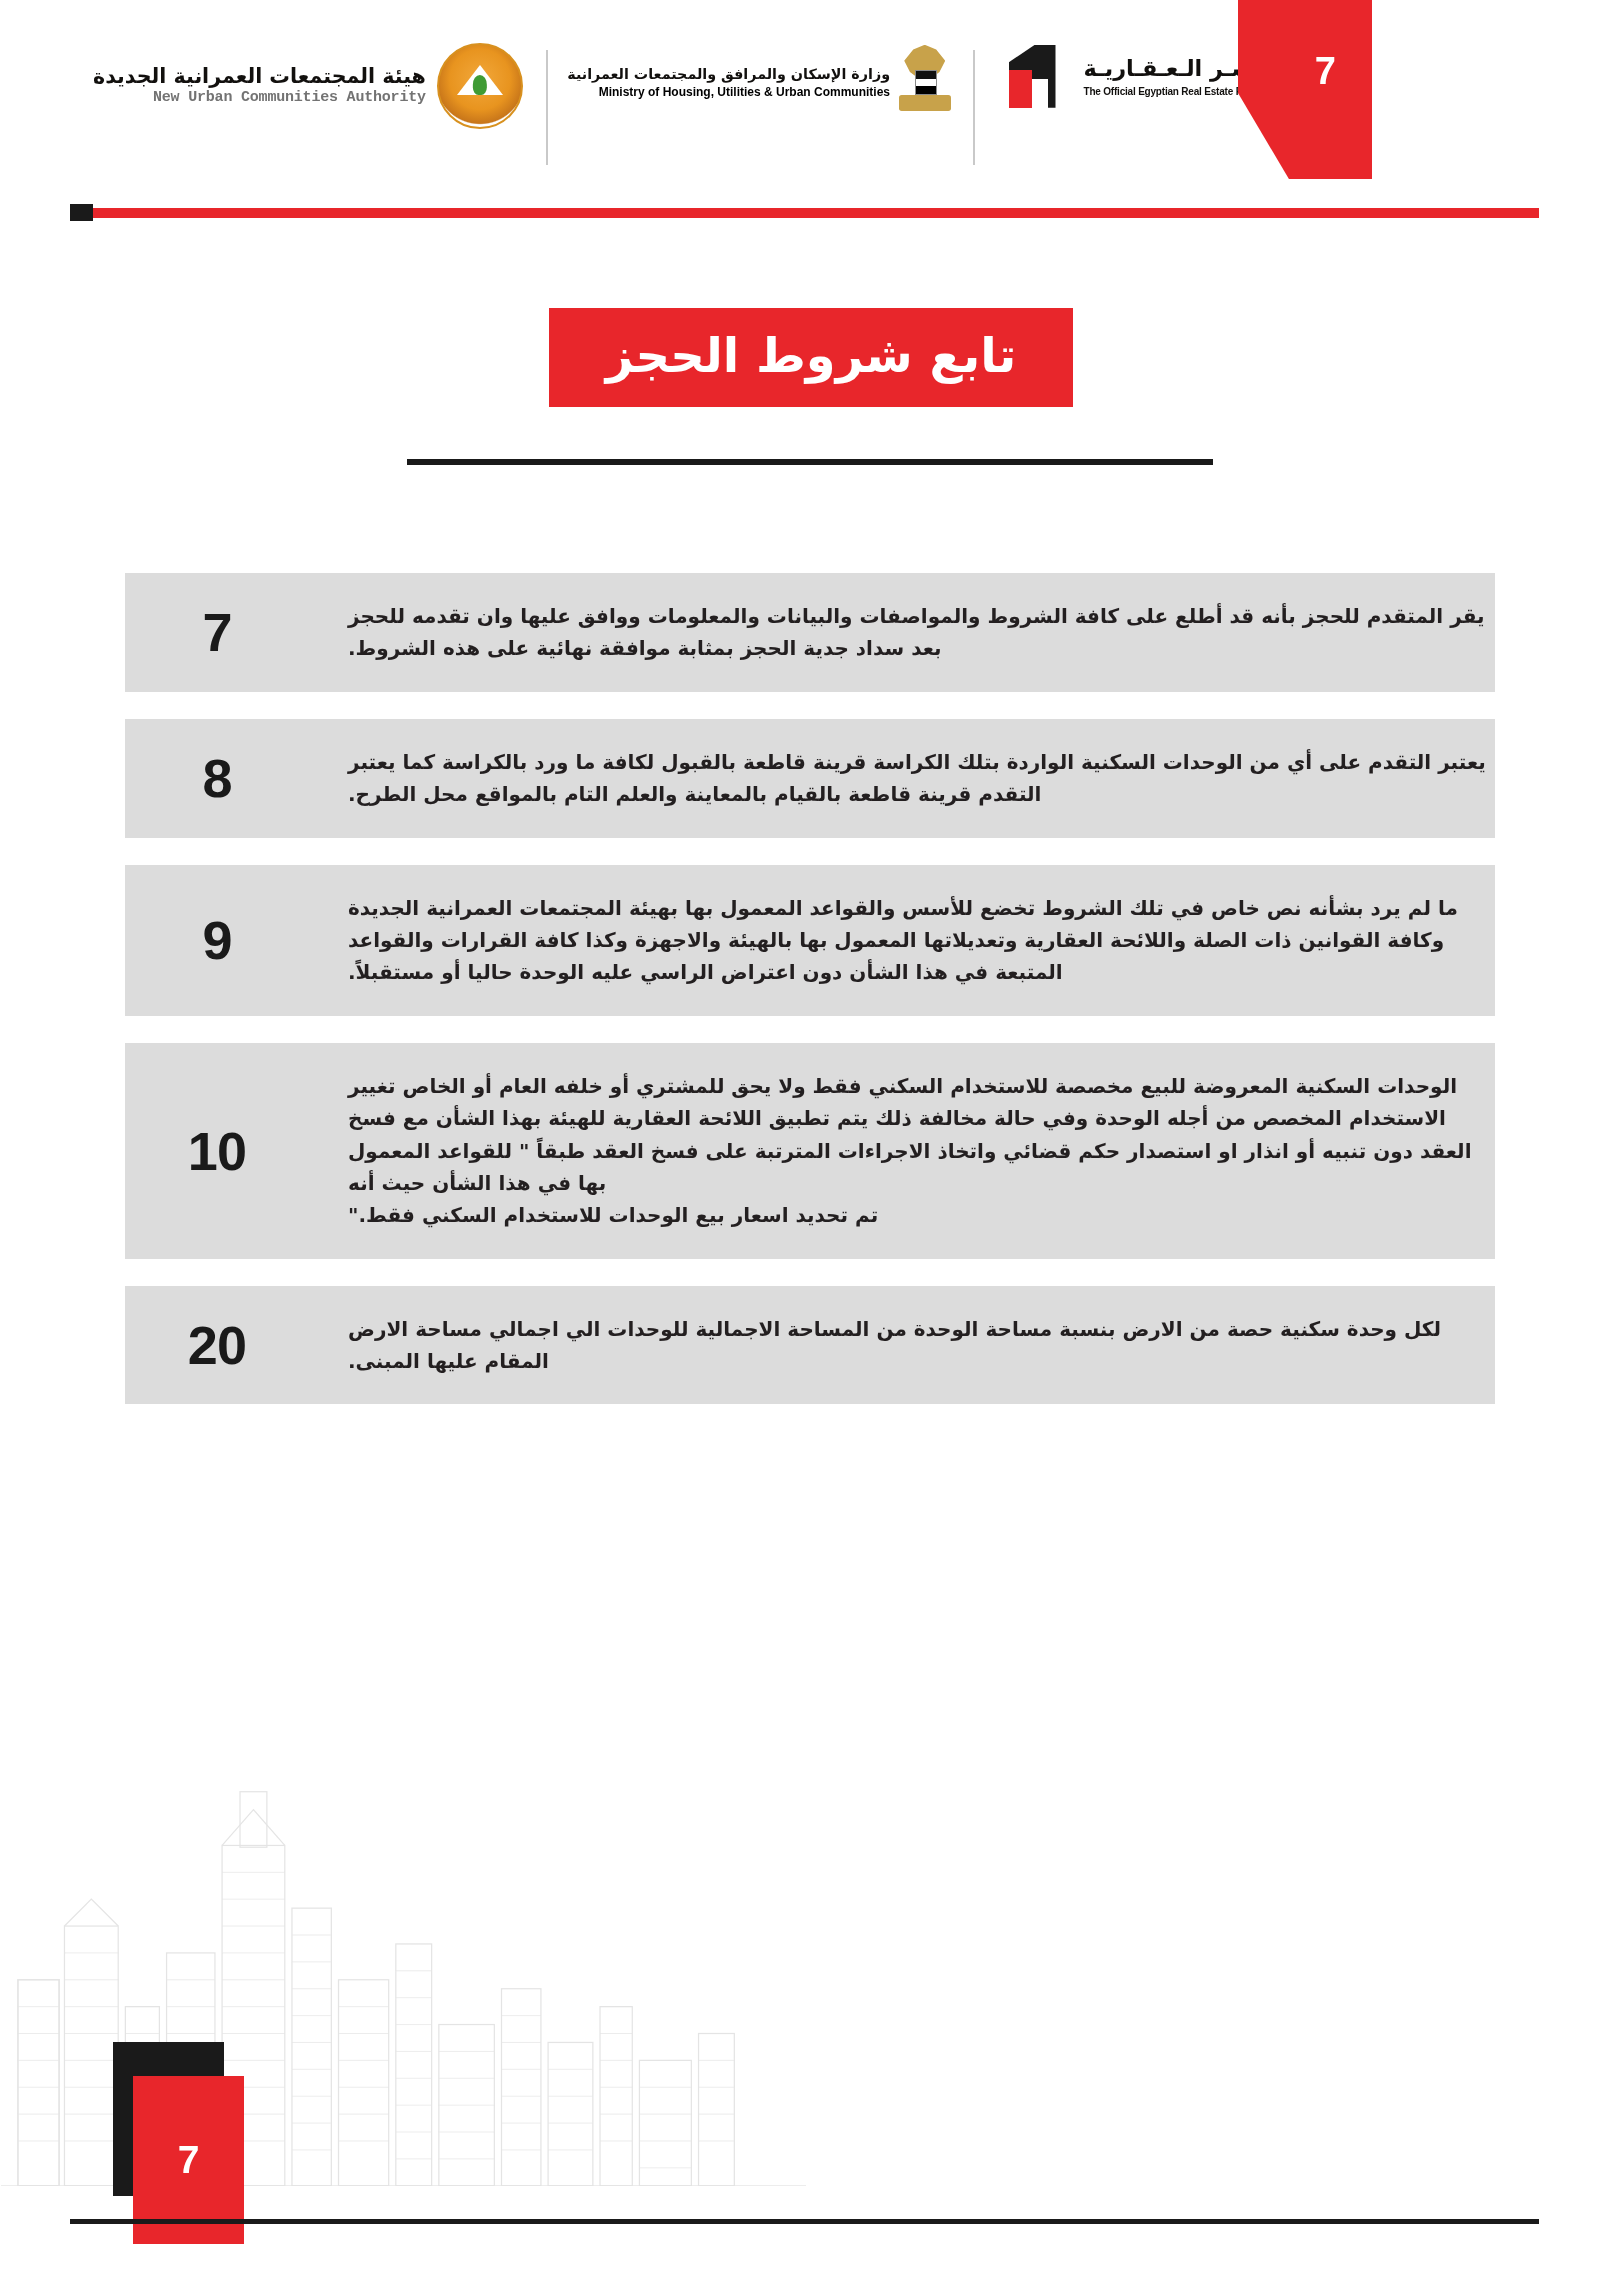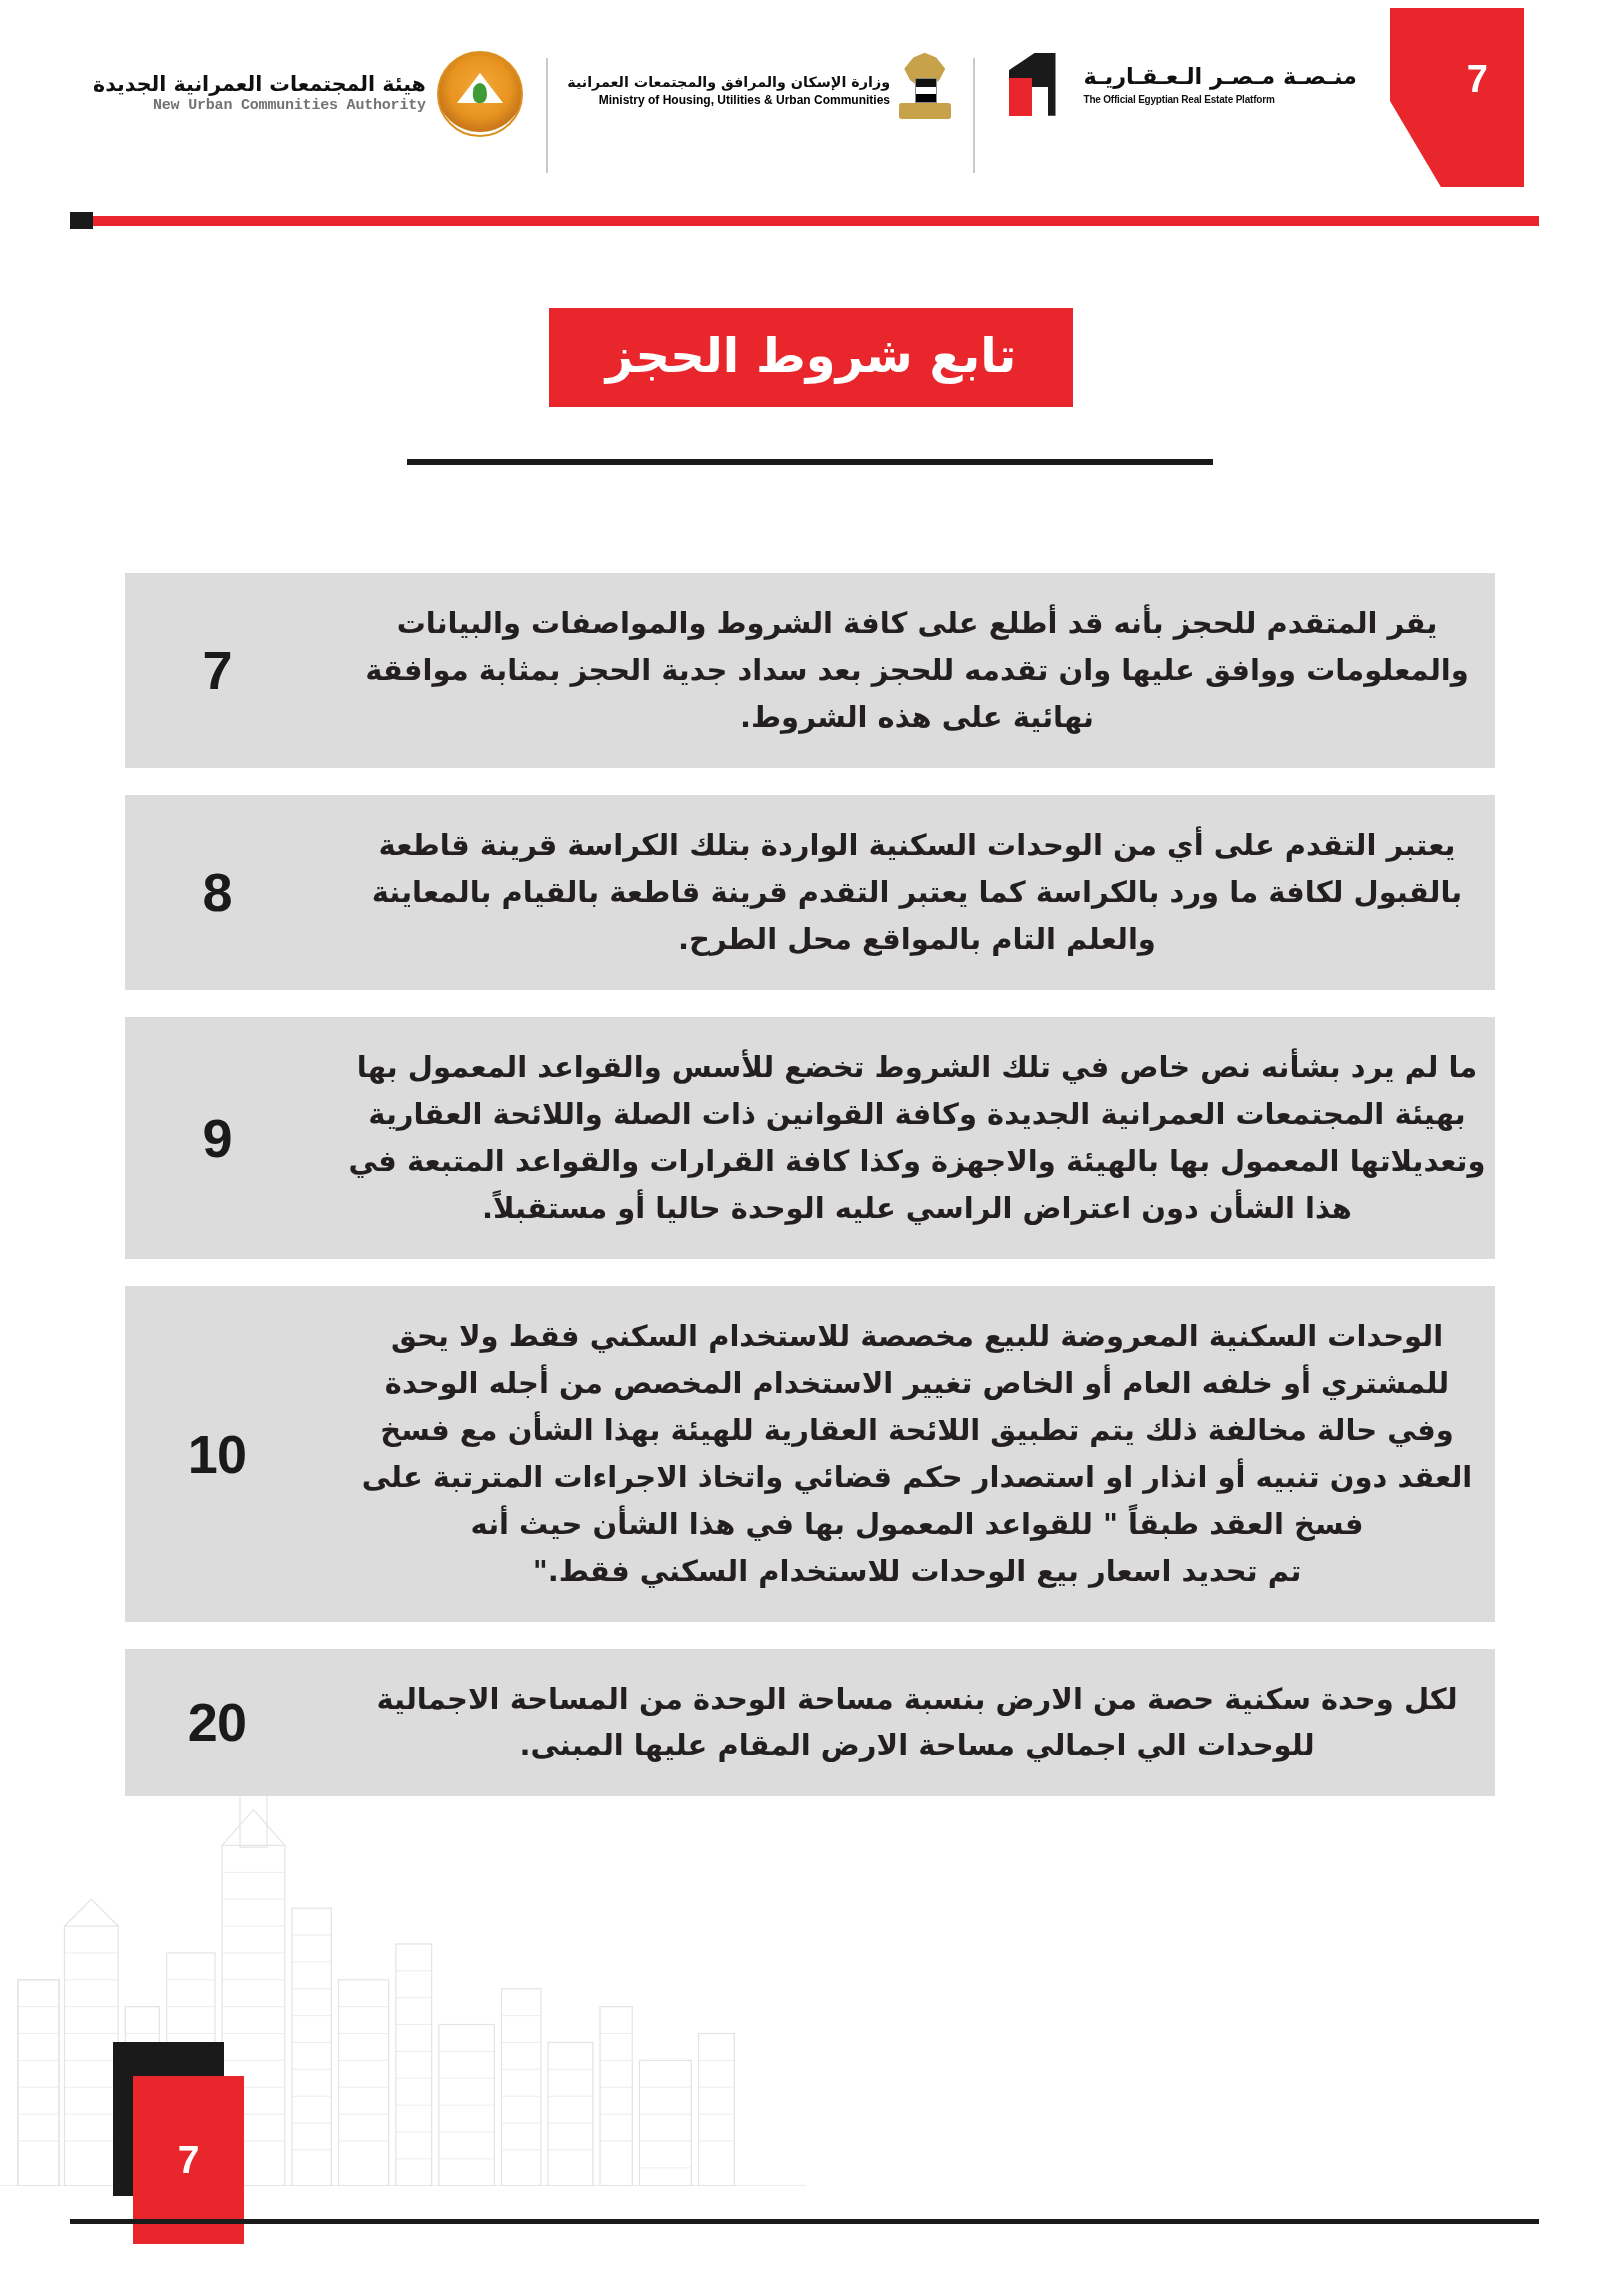--- a/index.html
+++ b/index.html
@@ -18,23 +18,23 @@
   
   .page {
     position: absolute;
     inset: 0;
     background: #ffffff;
   }
 
   
   .header {
     position: absolute;
-    top: 8px;
+    top: 0;
     left: 0;
-    width: 1524px;
+    width: 1372px;
     height: 224px;
   }
   .header-rule {
     position: absolute;
     left: 70px;
     top: 208px;
     width: 1469px;
     height: 9.9px;
     background: #e8262b;
   }
@@ -309,26 +309,26 @@
     text-align: center;
     font-size: 54px;
     font-weight: bold;
     color: #1a1a1a;
     font-family: "Liberation Sans", sans-serif;
     padding: 0 9px;
     letter-spacing: -0.9px;
   }
   .cond-text {
     flex: 1 1 auto;
-    font-size: 29px;
+    font-size: 20px;
     font-weight: bold;
     line-height: 1.62;
     color: #231f20;
     padding: 27px 9px 27px 39px;
-    text-align: center;
+    text-align: left;
     white-space: pre-line;
   }
 
   
   .footer-rule {
     position: absolute;
     left: 70px;
     top: 2219px;
     width: 1469px;
     height: 4.5px;

